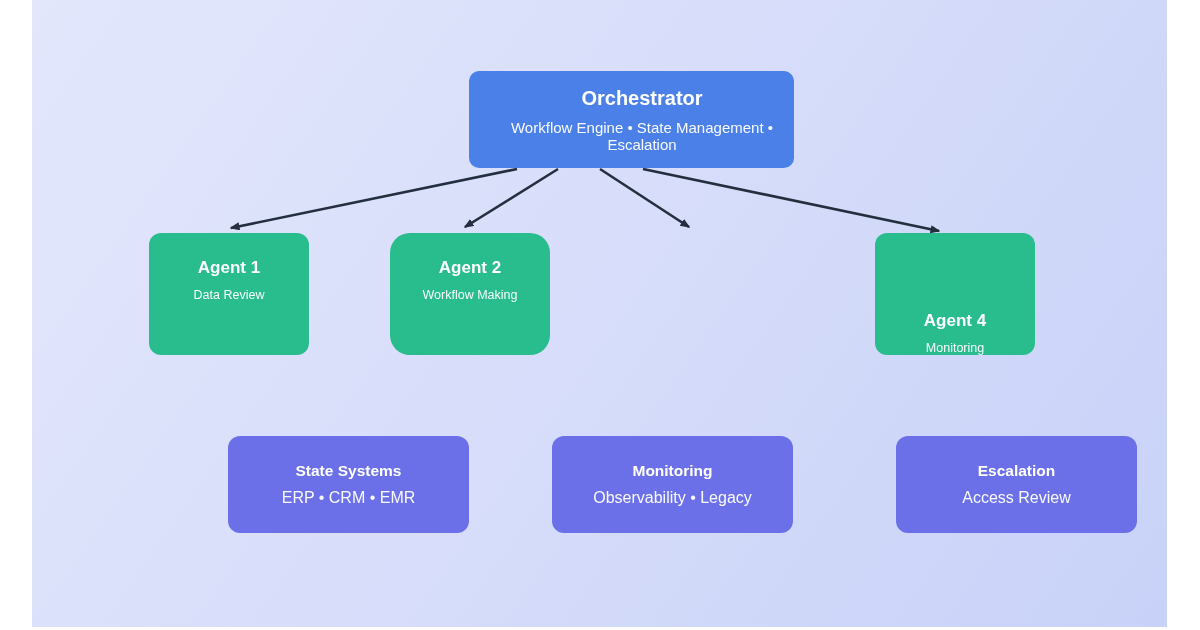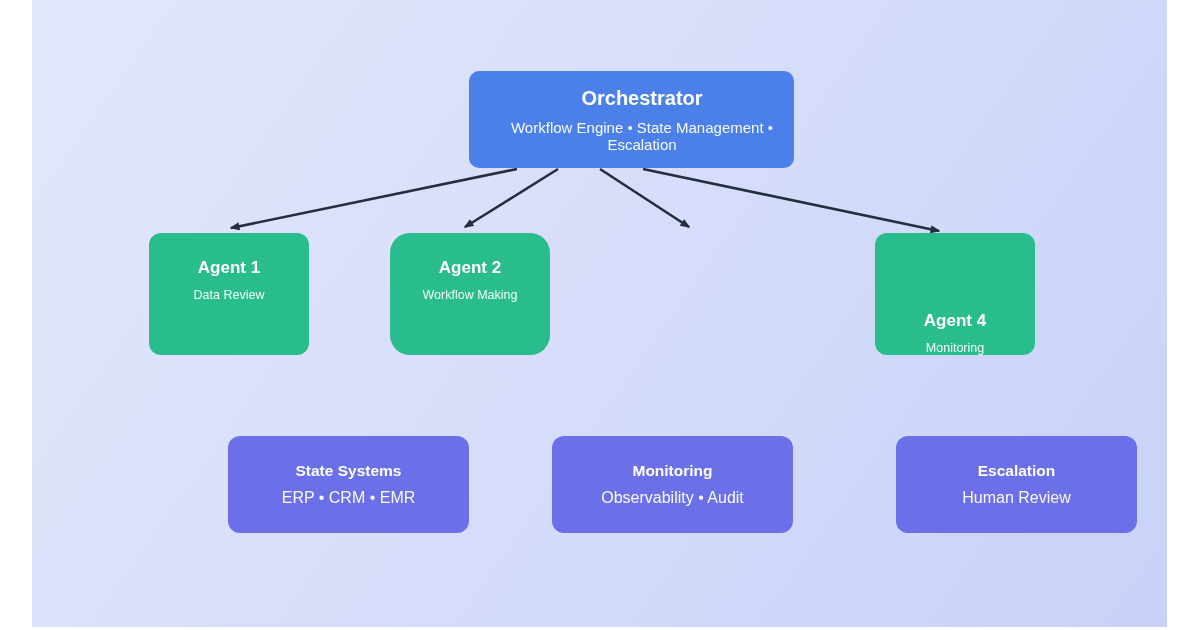--- a/index.html
+++ b/index.html
@@ -84,25 +84,25 @@
       <div class="title">Agent 4</div>
       <div class="subtitle">Monitoring</div>
     </div>
 
     <div class="node system system-0">
       <div class="title">State Systems</div>
       <div class="subtitle">ERP • CRM • EMR</div>
     </div>
     <div class="node system system-1">
       <div class="title">Monitoring</div>
-      <div class="subtitle">Observability • Audit</div>
+      <div class="subtitle">Observability • Legacy</div>
     </div>
     <div class="node system system-2">
       <div class="title">Escalation</div>
-      <div class="subtitle">Human Review</div>
+      <div class="subtitle">Access Review</div>
     </div>
   </div>
 
   <svg class="arrows" viewBox="0 0 1200 630" xmlns="http://www.w3.org/2000/svg">
     <defs>
       <marker id="ah" markerWidth="10" markerHeight="9" refX="8.5" refY="4" orient="auto" markerUnits="userSpaceOnUse">
         <path d="M0,0 L10,4 L0,8 z" fill="#232f3e"></path>
       </marker>
     </defs>
     <g stroke="#232f3e" stroke-width="2.6" fill="none">

